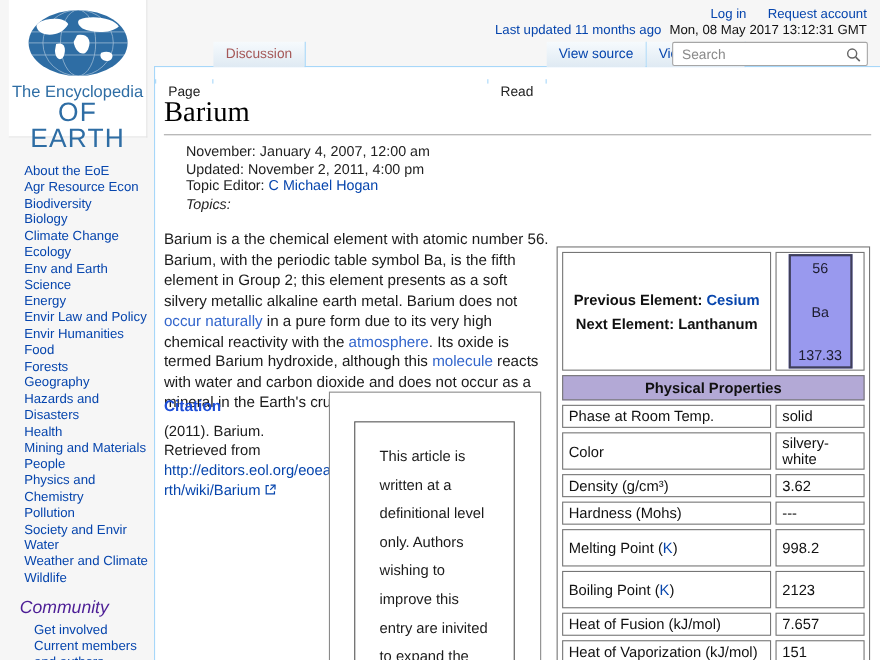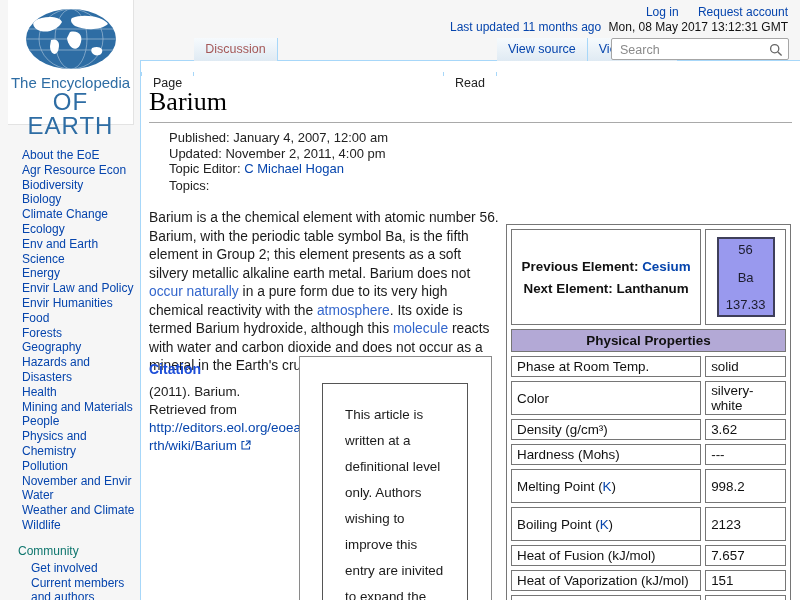--- a/index.html
+++ b/index.html
@@ -49,35 +49,35 @@
     font-family:"Liberation Sans",sans-serif;
   }
   #search-box input::placeholder{color:#8a8a8a;}
   #search-box .mag{position:absolute;right:5px;top:4px;}
   
   #sidebar-nav{position:absolute;left:0;top:148px;width:140px;box-sizing:border-box;
     padding-left:22px;font-size:12px;}
   #sidebar-nav ul{list-style:none;margin:0;padding:0;}
   #sidebar-nav li{line-height:14.8px;}
   #sidebar-nav a{color:var(--link,#0645ad);}
-  .side-section-title{color:#0f766e;font-size:12px;margin:11px 0 3px -4px;}
+  .side-section-title{color:#4c1d95;font-size:16px;margin:11px 0 3px -4px;font-style:italic;}
   .side-sub{padding-left:9px !important;}
   
   #content{
     position:absolute;left:140px;top:60px;width:660px;height:540px;box-sizing:border-box;
     background:#fff;border-left:1px solid var(--tab_border,#a7d7f9);
     border-top:1px solid var(--tab_border,#a7d7f9);
   }
   #page-title{
     font-family:"Liberation Serif",serif;font-weight:normal;font-size:26px;color:#000;
     margin:26px 8px 0 8px;padding-bottom:5px;border-bottom:1px solid #a9a9a9;
   }
   #meta-block{margin:7px 0 0 28px;font-size:13px;line-height:15.5px;color:#222;}
   #meta-block a{color:var(--link,#0645ad);}
-  .topics-row{display:flex;margin-top:1px;}
+  .topics-row{display:flex;margin-top:1px;font-style:italic;}
   .topics-row .lbl{margin-right:8px;align-self:center;}
   .topics-links div{line-height:15.5px;}
   #article-paragraph{
     margin:16px 0 0 8px;width:350px;font-size:13.8px;line-height:18.5px;color:#1b1b1b;
   }
   #article-paragraph a{color:#3366cc;}
   #citation{position:absolute;left:8px;top:300px;width:152px;}
   #citation h2{font-size:14px;margin:0 0 6px 0;color:#1d4ed8;}
   #citation .cit-text{font-size:13.4px;line-height:18px;overflow-wrap:anywhere;color:#1b1b1b;}
   #citation a{color:var(--link,#0645ad);}
@@ -100,21 +100,21 @@
     font-size:13.4px;color:#111;
   }
   #element-table td{border:1px solid #767676;padding:1px 5px;box-sizing:border-box;}
   td.prevnext{
     width:192px;text-align:center;font-weight:bold;height:96px;
   }
   td.prevnext .pn-line{margin:7px 0;}
   td.prevnext a{color:var(--link,#0645ad);}
   td.elem-cell{width:81px;vertical-align:middle;}
   .element-box{
-    width:58px;height:80px;margin:0 auto;background:var(--element_box,#9999ee);
+    width:58px;height:104px;margin:0 auto;background:var(--element_box,#9999ee);
     border:2px solid #3f3f5a;box-sizing:border-box;
     display:flex;flex-direction:column;justify-content:space-between;
     text-align:center;font-size:13px;color:#1c1c2e;padding:3px 0;
   }
   td.props-header{
     background:var(--table_header,#b3a9d6);font-weight:bold;text-align:center;height:23px;
   }
   tr.prop-row td{height:21px;}
   tr.prop-row.tall td{height:34px;}
   tr.prop-row a{color:var(--link,#0645ad);}
@@ -190,40 +190,40 @@
       <li><a>Envir Humanities</a></li>
       <li><a>Food</a></li>
       <li><a>Forests</a></li>
       <li><a>Geography</a></li>
       <li><a>Hazards and Disasters</a></li>
       <li><a>Health</a></li>
       <li><a>Mining and Materials</a></li>
       <li><a>People</a></li>
       <li><a>Physics and Chemistry</a></li>
       <li><a>Pollution</a></li>
-      <li><a>November and Envir</a></li>
+      <li><a>Society and Envir</a></li>
       <li><a>Water</a></li>
       <li><a>Weather and Climate</a></li>
       <li><a>Wildlife</a></li>
     </ul>
   <div>
       <div class="side-section-title">Community</div>
       <ul class="side-sub">
         <li><a>Get involved</a></li>
         <li><a>Current members and authors</a></li>
       </ul>
     </div>
 </nav>
 
 <div id="content">
   <h1 id="page-title">Barium</h1>
 
   <div id="meta-block">
     <div>
-      <span>Published:</span>
+      <span>November:</span>
       <span>January 4, 2007, 12:00 am</span>
     </div>
     <div>
       <span>Updated:</span>
       <span>November 2, 2011, 4:00 pm</span>
     </div>
     <div>
       <span>Topic Editor:</span>
       <a>C Michael Hogan</a>
     </div>

